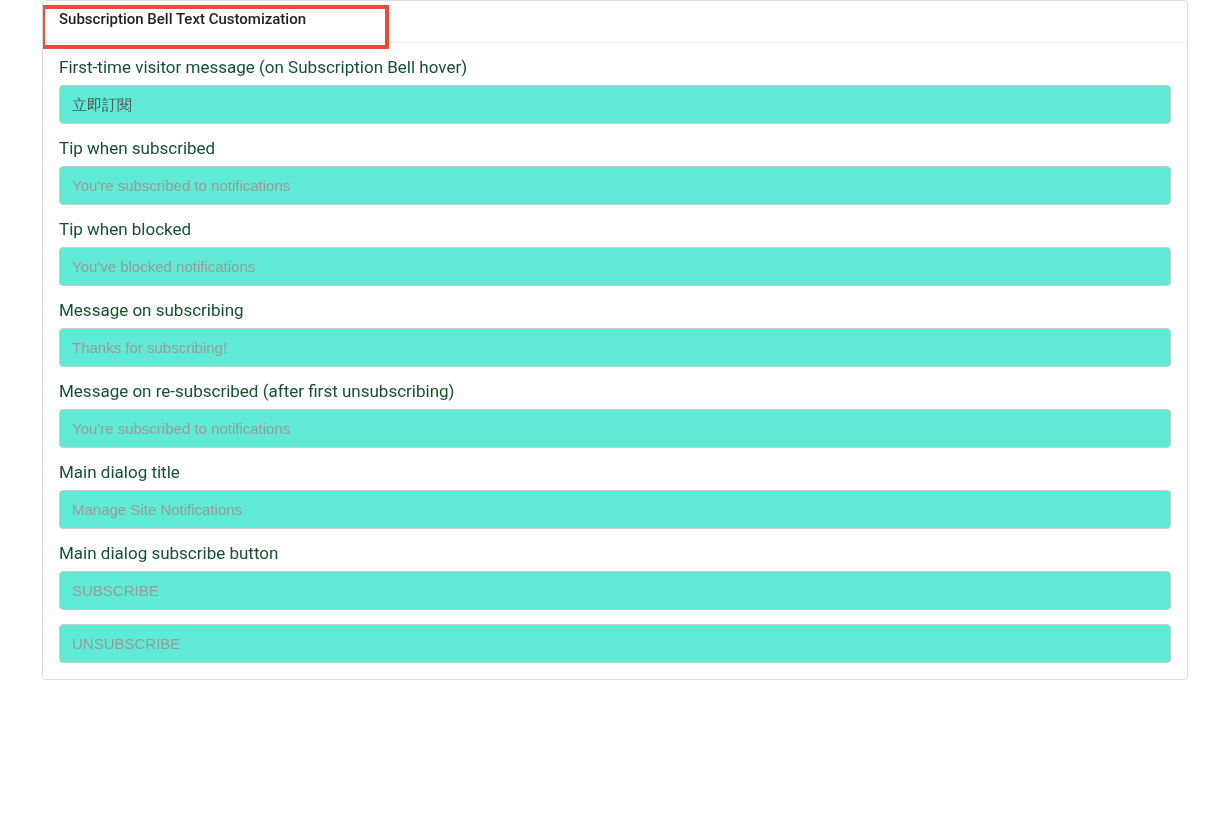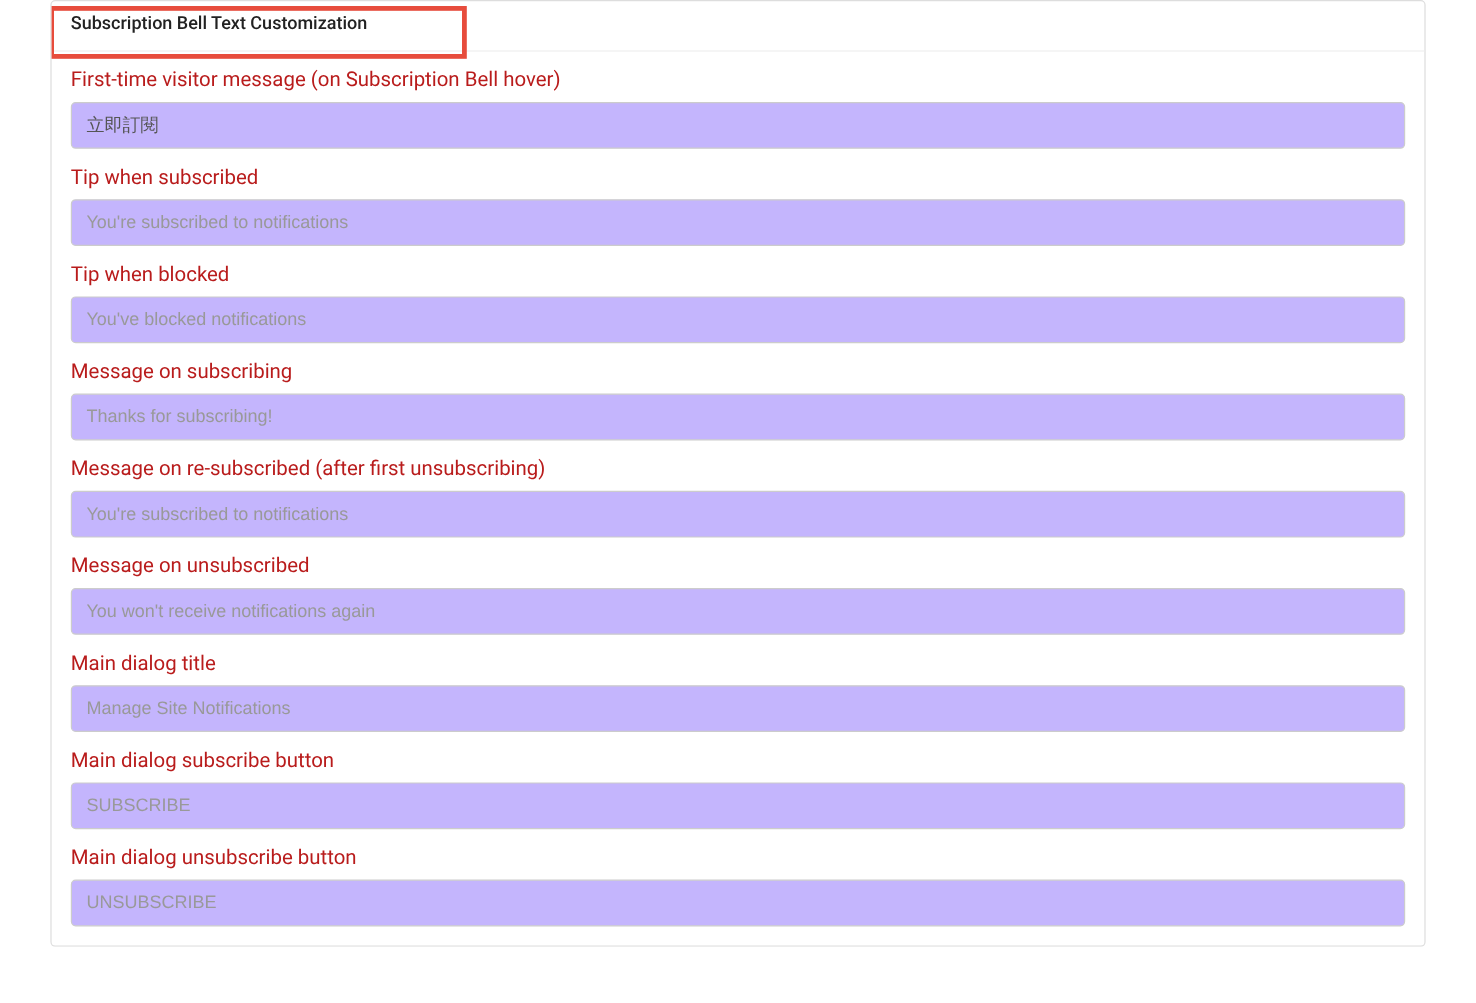--- a/index.html
+++ b/index.html
@@ -44,32 +44,32 @@
     width: 348px;
     height: 44px;
     pointer-events: none;
   }
   .form-group {
     margin-top: 14px;
   }
   .form-label {
     display: block;
     font-size: 17px;
-    color: #b91c1c;
+    color: #14532d;
     margin-bottom: 8px;
     font-weight: 400;
   }
   .form-input {
     width: 100%;
     padding: 8px 12px;
     font-size: 15px;
     border: 1px solid #ccc;
     border-radius: 4px;
     color: #555;
-    background: #c4b5fd;
+    background: #5eead4;
     line-height: 1.4;
   }
   .form-input::placeholder {
     color: #999;
   }
 </style>
 </head>
 <body>
 
 <div class="page-outer">
@@ -99,34 +99,29 @@
     <div class="form-group">
       <label class="form-label">Message on subscribing</label>
       <input type="text" class="form-input" placeholder="Thanks for subscribing!" style="">
     </div>
 
     <div class="form-group">
       <label class="form-label">Message on re-subscribed (after first unsubscribing)</label>
       <input type="text" class="form-input" placeholder="You're subscribed to notifications" style="">
     </div>
 
-    <div class="form-group">
-      <label class="form-label">Message on unsubscribed</label>
-      <input type="text" class="form-input" placeholder="You won't receive notifications again" style="">
-    </div>
 
     <div class="form-group">
       <label class="form-label">Main dialog title</label>
       <input type="text" class="form-input" placeholder="Manage Site Notifications" style="">
     </div>
 
     <div class="form-group">
       <label class="form-label">Main dialog subscribe button</label>
       <input type="text" class="form-input" placeholder="SUBSCRIBE" style="">
     </div>
 
     <div class="form-group">
-      <label class="form-label">Main dialog unsubscribe button</label>
       <input type="text" class="form-input" placeholder="UNSUBSCRIBE" style="">
     </div>
 
   </div>
 </div>
 
 </body></html>

